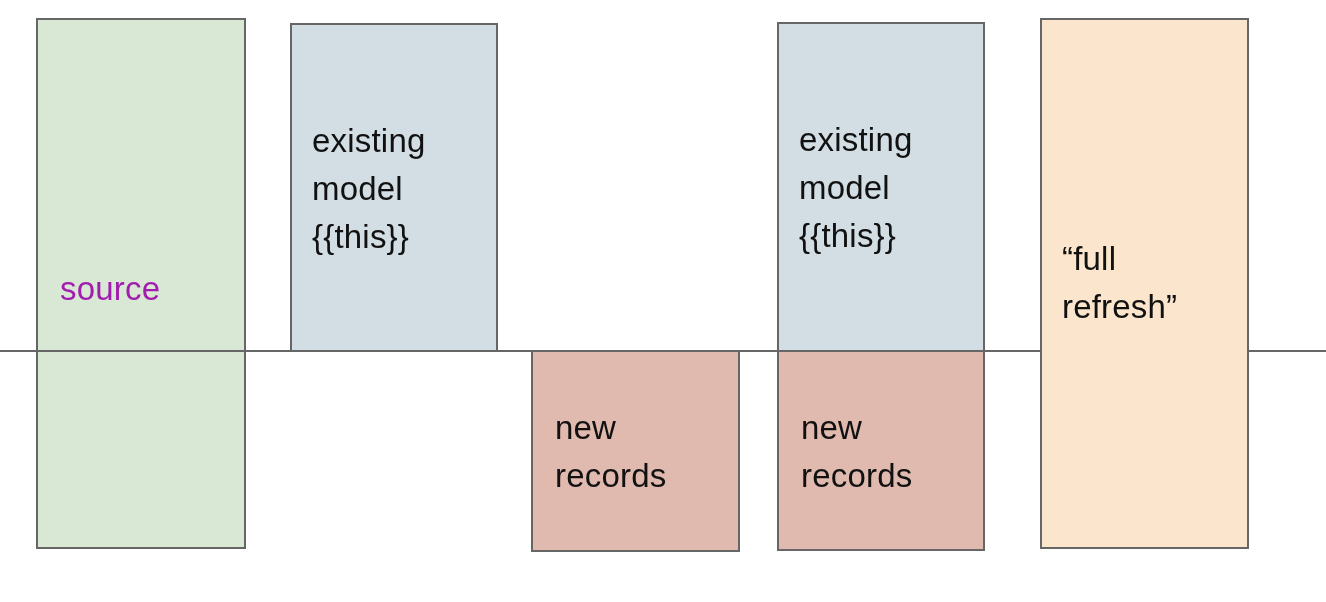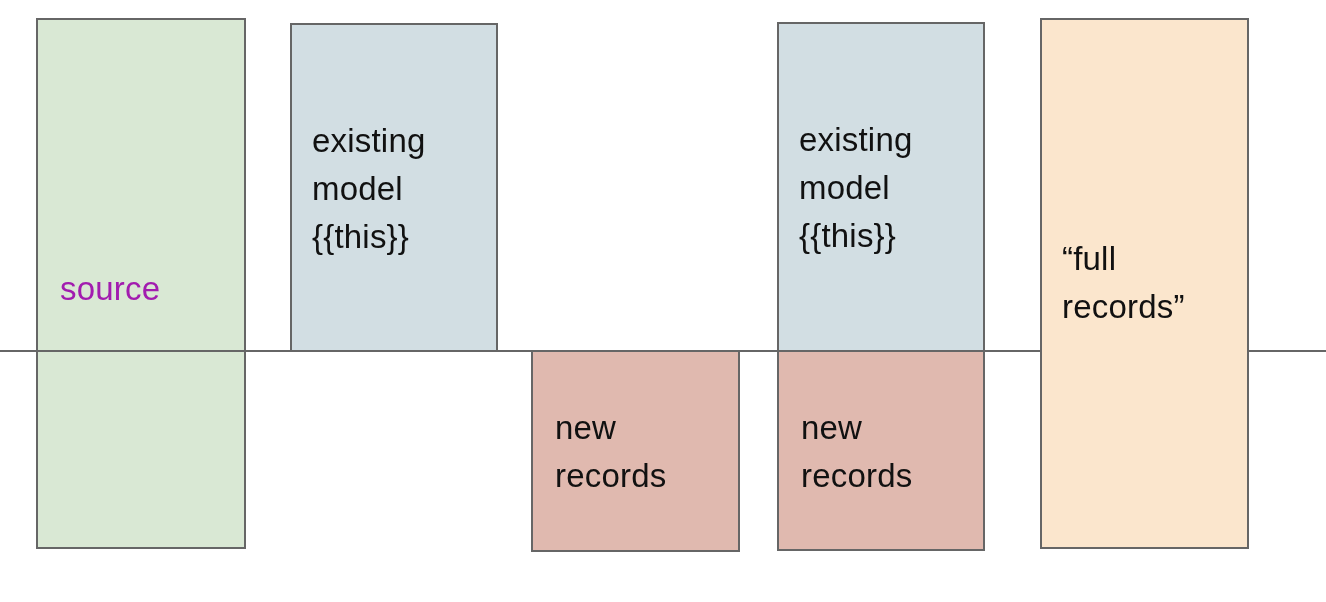--- a/index.html
+++ b/index.html
@@ -83,16 +83,16 @@
 {{this}}</div>
   </div>
 
   <div class="box box-new-2" style="background: rgb(224, 185, 175); border-color: rgb(102, 102, 102);">
     <div class="label" style="color: rgb(17, 17, 17);">new
 records</div>
   </div>
 
   <div class="box box-full-refresh" style="background: rgb(251, 230, 205); border-color: rgb(102, 102, 102);">
     <div class="label" style="color: rgb(17, 17, 17);">“full
-records”</div>
+refresh”</div>
   </div>
 
 </div>
 
 </body></html>

